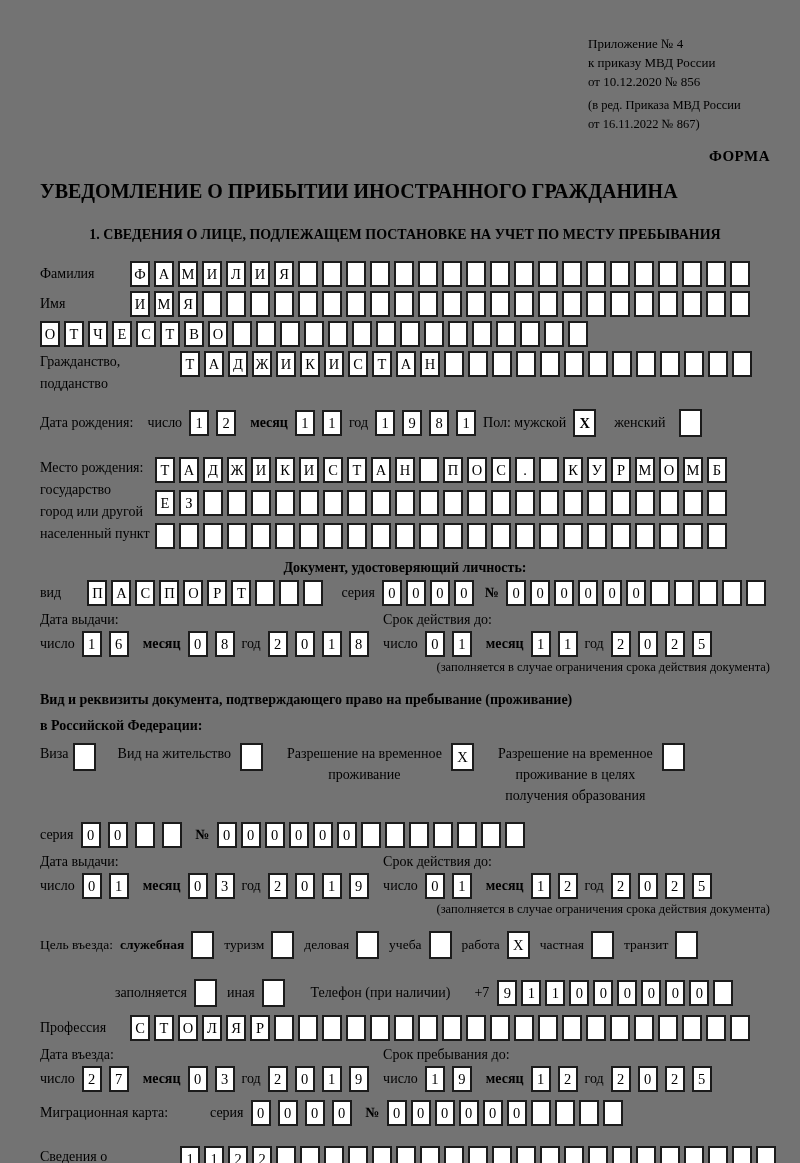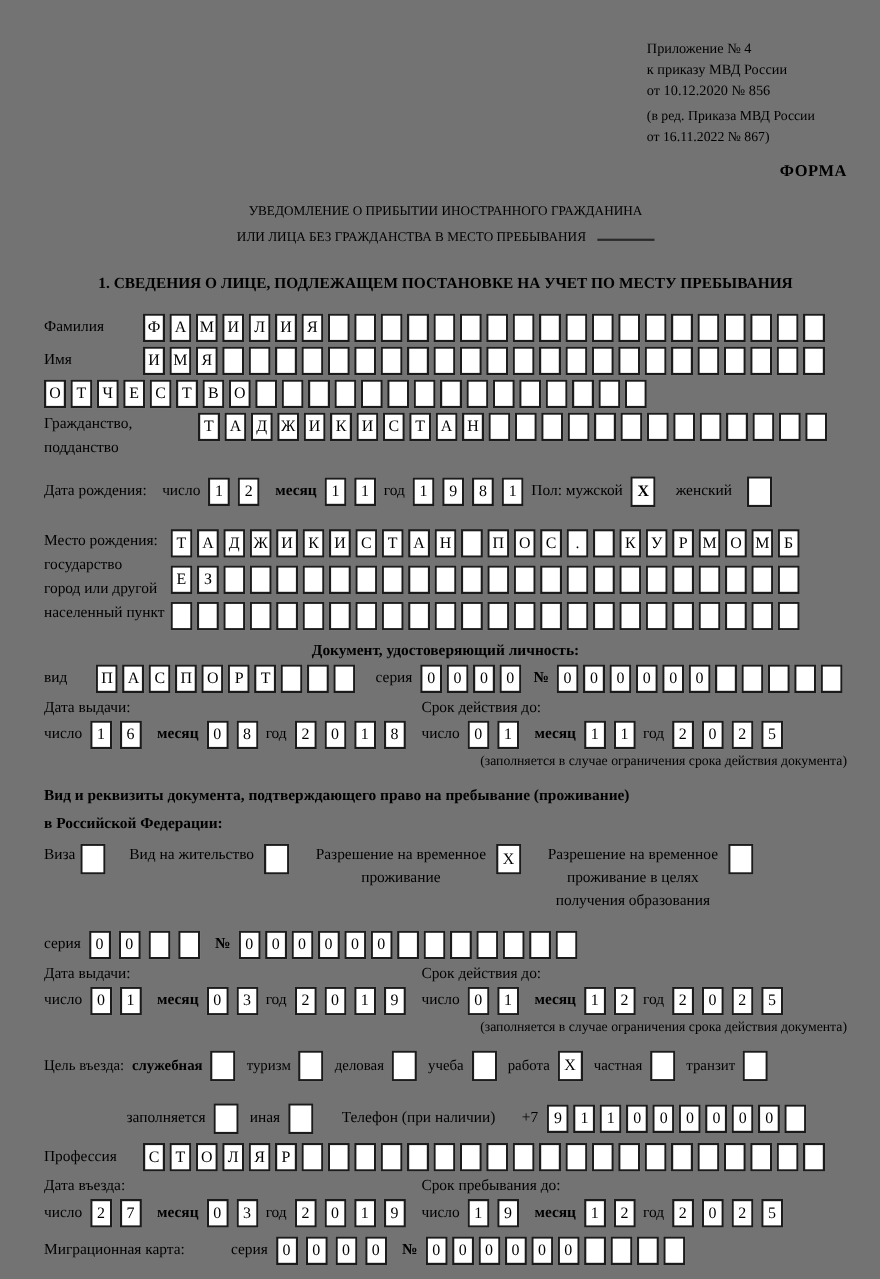--- a/index.html
+++ b/index.html
@@ -5,21 +5,21 @@
   html,body{margin:0;padding:0;background:#e8e8e8;}
   .page{
     width:800px;height:1163px;margin:0 auto;background:#737373;color:#000;
     font-family:"Liberation Serif","DejaVu Serif",serif;font-size:14px;
     box-sizing:border-box;padding:34px 30px 0 40px;overflow:hidden;position:relative;
   }
   .appendix{margin-left:548px;font-size:13px;line-height:19px;}
   .appendix .amend{font-size:12.5px;}
   .appendix .amend.first{margin-top:5px;}
   .forma{text-align:right;font-weight:bold;font-size:15px;margin-top:14px;letter-spacing:.5px;}
-  .title{text-align:center;font-weight:normal;font-size:12px;line-height:24px;margin-top:14px;}
+  .title{font-weight:bold;font-size:20px;line-height:24px;margin-top:14px;}
   .blank-line{display:inline-block;width:52px;border-bottom:2px solid #2a2a2a;margin-left:10px;vertical-align:baseline;}
   .sec{font-weight:bold;font-size:14px;margin-top:24px;text-align:center;white-space:nowrap;}
 
   .row{display:flex;align-items:center;margin-top:4px;}
   .row.top{align-items:flex-start;}
   .lbl{white-space:nowrap;}
   .lbl2{line-height:22px;}
   .w90{width:90px;flex:none;}
   .w115{width:115px;flex:none;}
   .w140{width:140px;flex:none;}
@@ -63,21 +63,20 @@
     <div>к приказу МВД России</div>
     <div>от 10.12.2020 № 856</div>
     <div class="amend first">(в ред. Приказа МВД России</div>
     <div class="amend">от 16.11.2022 № 867)</div>
   </div>
 
   <div class="forma">ФОРМА</div>
 
   <div class="title">
     <div>УВЕДОМЛЕНИЕ О ПРИБЫТИИ ИНОСТРАННОГО ГРАЖДАНИНА</div>
-    <div><span>ИЛИ ЛИЦА БЕЗ ГРАЖДАНСТВА В МЕСТО ПРЕБЫВАНИЯ</span><span class="blank-line"></span></div>
   </div>
 
   <div class="sec">1. СВЕДЕНИЯ О ЛИЦЕ, ПОДЛЕЖАЩЕМ ПОСТАНОВКЕ НА УЧЕТ ПО МЕСТУ ПРЕБЫВАНИЯ</div>
 
   <div class="row mt18">
     <span class="lbl w90">Фамилия</span>
     <span class="boxes">
         <span class="cbox">Ф</span>
         <span class="cbox">А</span>
         <span class="cbox">М</span>

